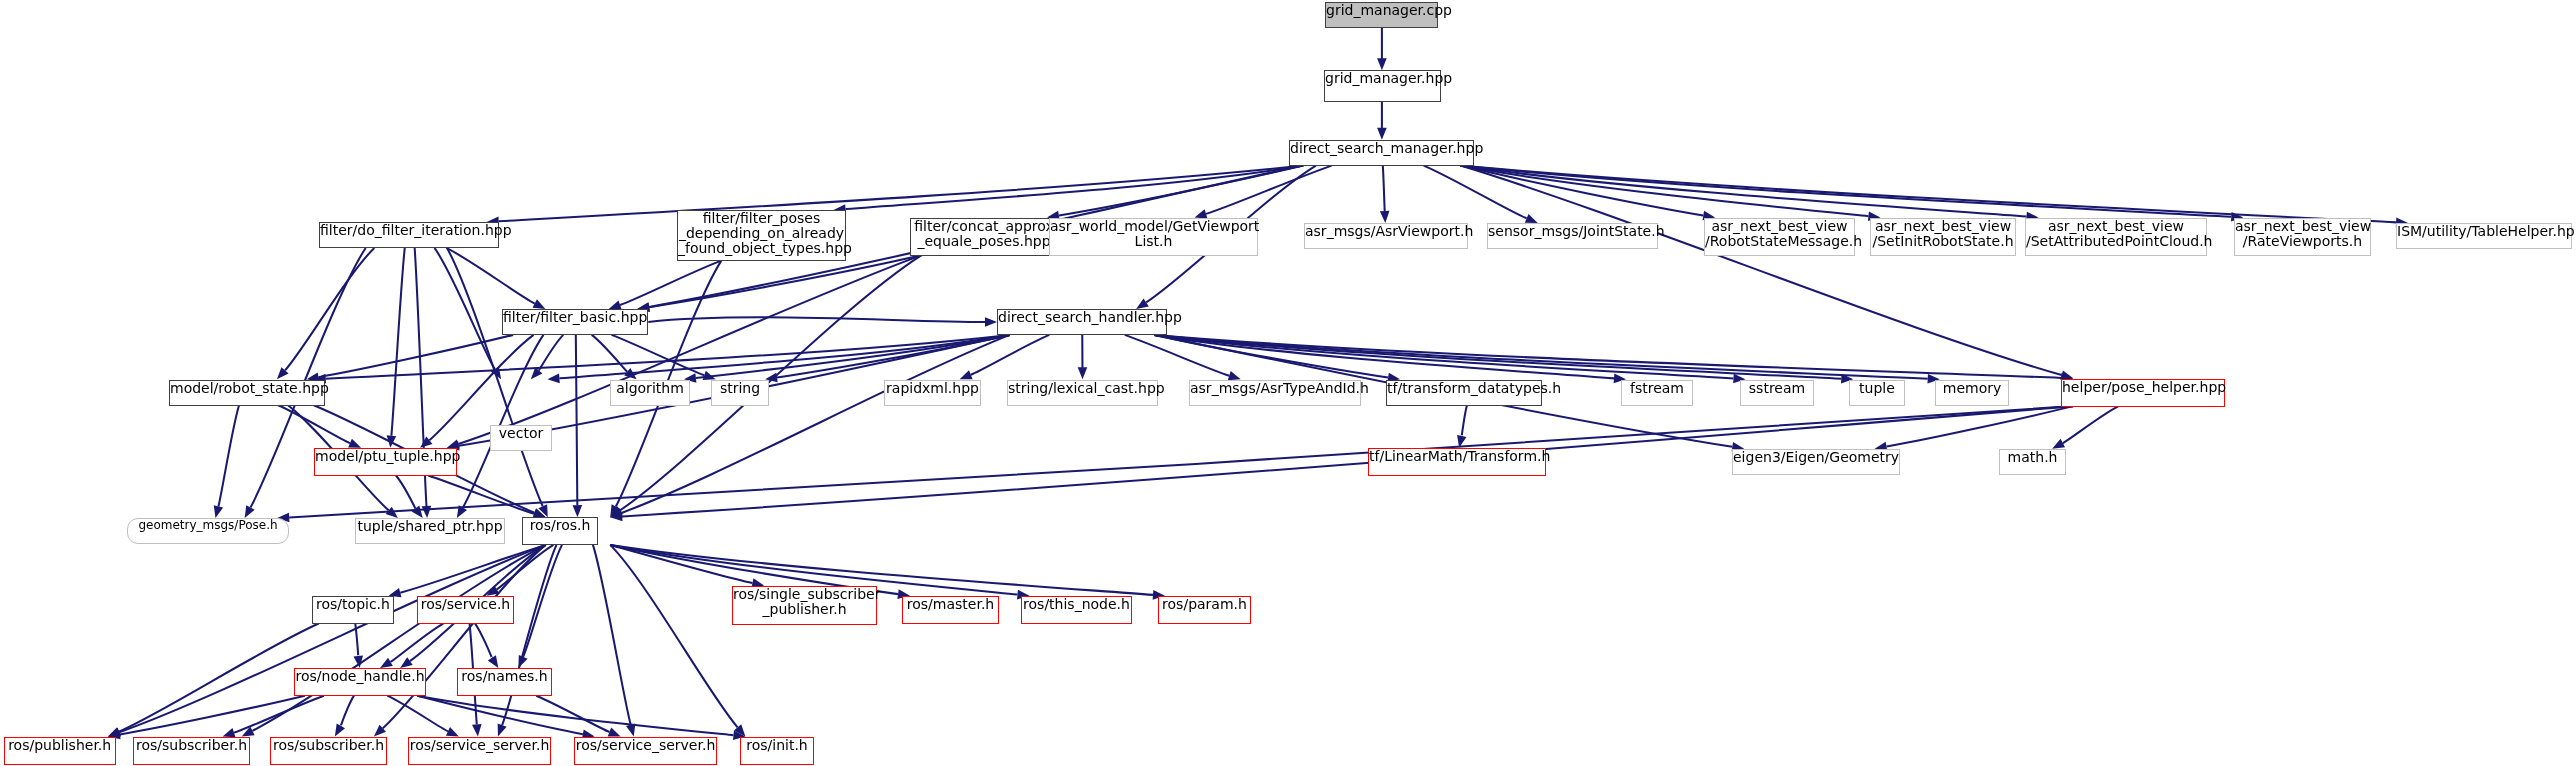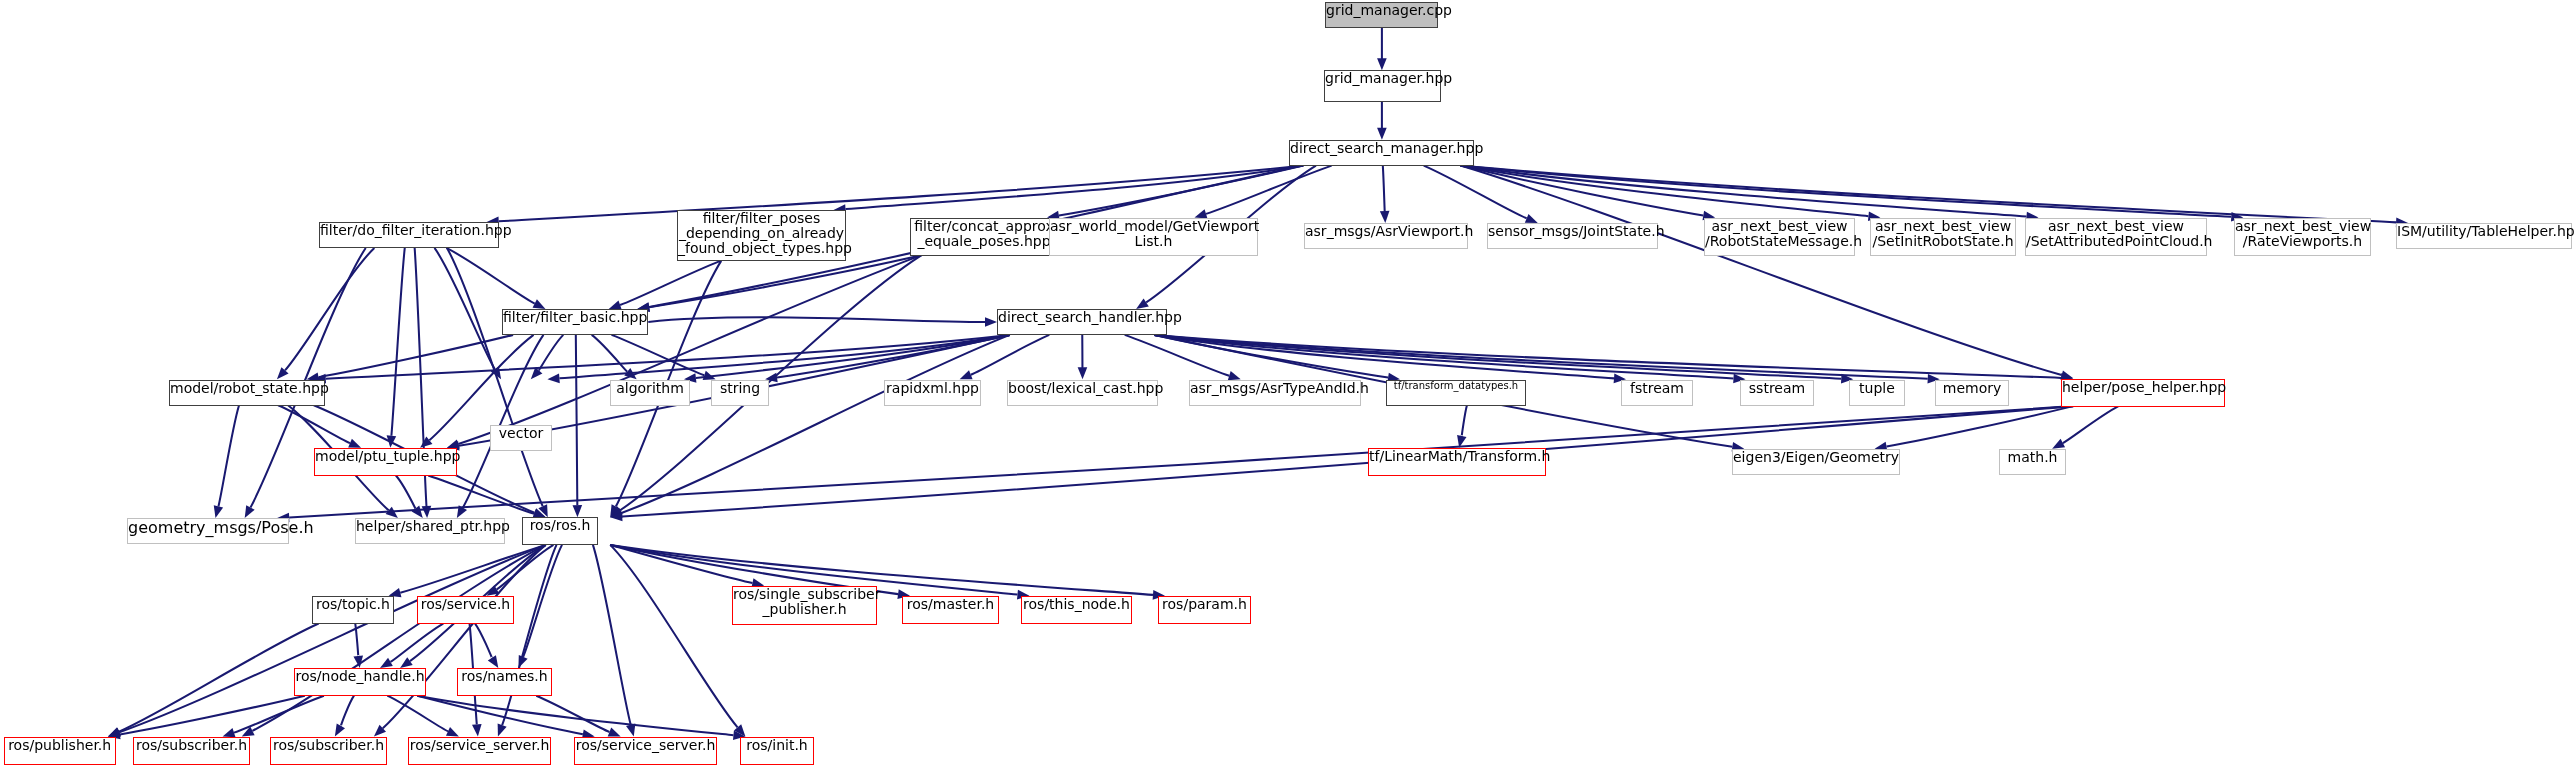--- a/index.html
+++ b/index.html
@@ -258,26 +258,26 @@
       <div class="node n-ext" style="left: 610px; top: 380px; width: 80px; height: 26px; font-size: 14px;">
         <span>algorithm</span>
       </div>
       <div class="node n-ext" style="left: 711px; top: 380px; width: 58px; height: 26px; font-size: 14px;">
         <span>string</span>
       </div>
       <div class="node n-ext" style="left: 884px; top: 380px; width: 97px; height: 26px; font-size: 14px;">
         <span>rapidxml.hpp</span>
       </div>
       <div class="node n-ext" style="left: 1007px; top: 380px; width: 151px; height: 26px; font-size: 14px;">
-        <span>boost/lexical_cast.hpp</span>
+        <span>string/lexical_cast.hpp</span>
       </div>
       <div class="node n-ext" style="left: 1189px; top: 380px; width: 172px; height: 26px; font-size: 14px;">
         <span>asr_msgs/AsrTypeAndId.h</span>
       </div>
-      <div class="node n-local" style="left: 1386px; top: 380px; width: 140px; height: 26px; font-size: 10px;">
+      <div class="node n-local" style="left: 1386px; top: 380px; width: 156px; height: 26px; font-size: 14px;">
         <span>tf/transform_datatypes.h</span>
       </div>
       <div class="node n-ext" style="left: 1621px; top: 380px; width: 72px; height: 26px; font-size: 14px;">
         <span>fstream</span>
       </div>
       <div class="node n-ext" style="left: 1740px; top: 380px; width: 74px; height: 26px; font-size: 14px;">
         <span>sstream</span>
       </div>
       <div class="node n-ext" style="left: 1849px; top: 380px; width: 56px; height: 26px; font-size: 14px;">
         <span>tuple</span>
@@ -293,25 +293,25 @@
       </div>
       <div class="node n-red" style="left: 1368px; top: 448px; width: 178px; height: 28px; font-size: 14px;">
         <span>tf/LinearMath/Transform.h</span>
       </div>
       <div class="node n-ext" style="left: 1732px; top: 449px; width: 168px; height: 26px; font-size: 14px;">
         <span>eigen3/Eigen/Geometry</span>
       </div>
       <div class="node n-ext" style="left: 1999px; top: 449px; width: 67px; height: 26px; font-size: 14px;">
         <span>math.h</span>
       </div>
-      <div class="node n-ext" style="left: 127px; top: 518px; width: 162px; height: 26px; font-size: 16px;">
+      <div class="node n-ext" style="left: 127px; top: 518px; width: 162px; height: 26px; font-size: 12px; border-radius: 11px;">
         <span>geometry_msgs/Pose.h</span>
       </div>
       <div class="node n-ext" style="left: 355px; top: 518px; width: 150px; height: 26px; font-size: 14px;">
-        <span>helper/shared_ptr.hpp</span>
+        <span>tuple/shared_ptr.hpp</span>
       </div>
       <div class="node n-local" style="left: 522px; top: 517px; width: 76px; height: 28px; font-size: 14px;">
         <span>ros/ros.h</span>
       </div>
       <div class="node n-local" style="left: 312px; top: 596px; width: 82px; height: 28px; font-size: 14px;">
         <span>ros/topic.h</span>
       </div>
       <div class="node n-red" style="left: 417px; top: 596px; width: 97px; height: 28px; font-size: 14px;">
         <span>ros/service.h</span>
       </div>

